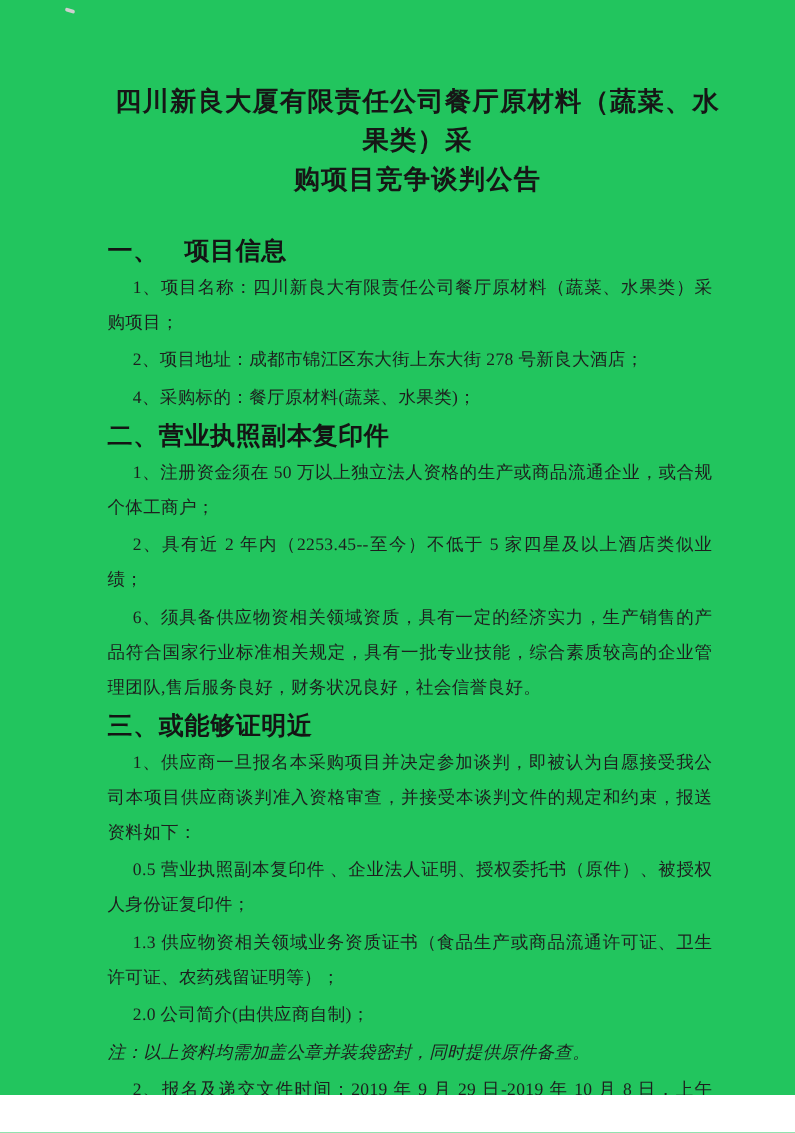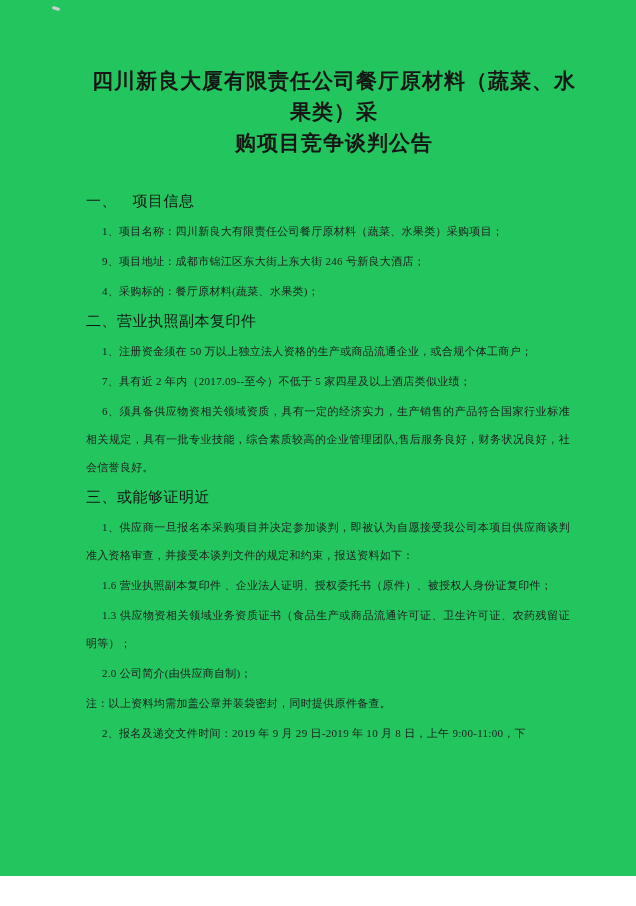--- a/index.html
+++ b/index.html
@@ -31,66 +31,66 @@
     font-size: 21px;
     line-height: 31px;
     letter-spacing: 1px;
     text-align: center;
     color: #161616;
   }
   .doc-title .tl { display: block; }
   .sec-heading {
     margin: 2px 0 2px 0;
     font-family: "Liberation Sans", sans-serif;
-    font-weight: normal;
-    font-size: 15px;
+    font-weight: bold;
+    font-size: 20px;
     line-height: 28px;
     letter-spacing: 0.5px;
     color: #141414;
   }
   .para {
     margin: 0 12px 2px 0;
     font-family: "Liberation Serif", serif;
-    font-size: 11px;
+    font-size: 14px;
     line-height: 28px;
     letter-spacing: 0.3px;
     text-align: justify;
     text-indent: 1.45em;
     color: #1e1e1e;
   }
-  .para.no-indent { text-indent: 0; }
+  .para.no-indent { text-indent: 0; font-style: italic; }
   section { margin: 0; }
 </style>
 </head>
 <body>
 
 <div class="page">
   <div class="scan-speck"></div>
 
   <h1 class="doc-title">
     <span class="tl">四川新良大厦有限责任公司餐厅原材料（蔬菜、水果类）采</span>
     <span class="tl">购项目竞争谈判公告</span>
   </h1>
 
   <section>
     <h2 class="sec-heading">一、　项目信息</h2>
     <p class="para">1、项目名称：四川新良大有限责任公司餐厅原材料（蔬菜、水果类）采购项目；</p>
-    <p class="para">9、项目地址：成都市锦江区东大街上东大街 246 号新良大酒店；</p>
+    <p class="para">2、项目地址：成都市锦江区东大街上东大街 278 号新良大酒店；</p>
     <p class="para">4、采购标的：餐厅原材料(蔬菜、水果类)；</p>
   </section>
 
   <section>
     <h2 class="sec-heading">二、营业执照副本复印件</h2>
     <p class="para">1、注册资金须在 50 万以上独立法人资格的生产或商品流通企业，或合规个体工商户；</p>
-    <p class="para">7、具有近 2 年内（2017.09--至今）不低于 5 家四星及以上酒店类似业绩；</p>
+    <p class="para">2、具有近 2 年内（2253.45--至今）不低于 5 家四星及以上酒店类似业绩；</p>
     <p class="para">6、须具备供应物资相关领域资质，具有一定的经济实力，生产销售的产品符合国家行业标准相关规定，具有一批专业技能，综合素质较高的企业管理团队,售后服务良好，财务状况良好，社会信誉良好。</p>
   </section>
 
   <section>
     <h2 class="sec-heading">三、或能够证明近</h2>
     <p class="para">1、供应商一旦报名本采购项目并决定参加谈判，即被认为自愿接受我公司本项目供应商谈判准入资格审查，并接受本谈判文件的规定和约束，报送资料如下：</p>
-    <p class="para">1.6 营业执照副本复印件 、企业法人证明、授权委托书（原件）、被授权人身份证复印件；</p>
+    <p class="para">0.5 营业执照副本复印件 、企业法人证明、授权委托书（原件）、被授权人身份证复印件；</p>
     <p class="para">1.3 供应物资相关领域业务资质证书（食品生产或商品流通许可证、卫生许可证、农药残留证明等）；</p>
     <p class="para">2.0 公司简介(由供应商自制)；</p>
     <p class="para no-indent">注：以上资料均需加盖公章并装袋密封，同时提供原件备查。</p>
     <p class="para">2、报名及递交文件时间：2019 年 9 月 29 日-2019 年 10 月 8 日，上午 9:00-11:00，下</p>
   </section>
 </div>
 
 </body></html>

